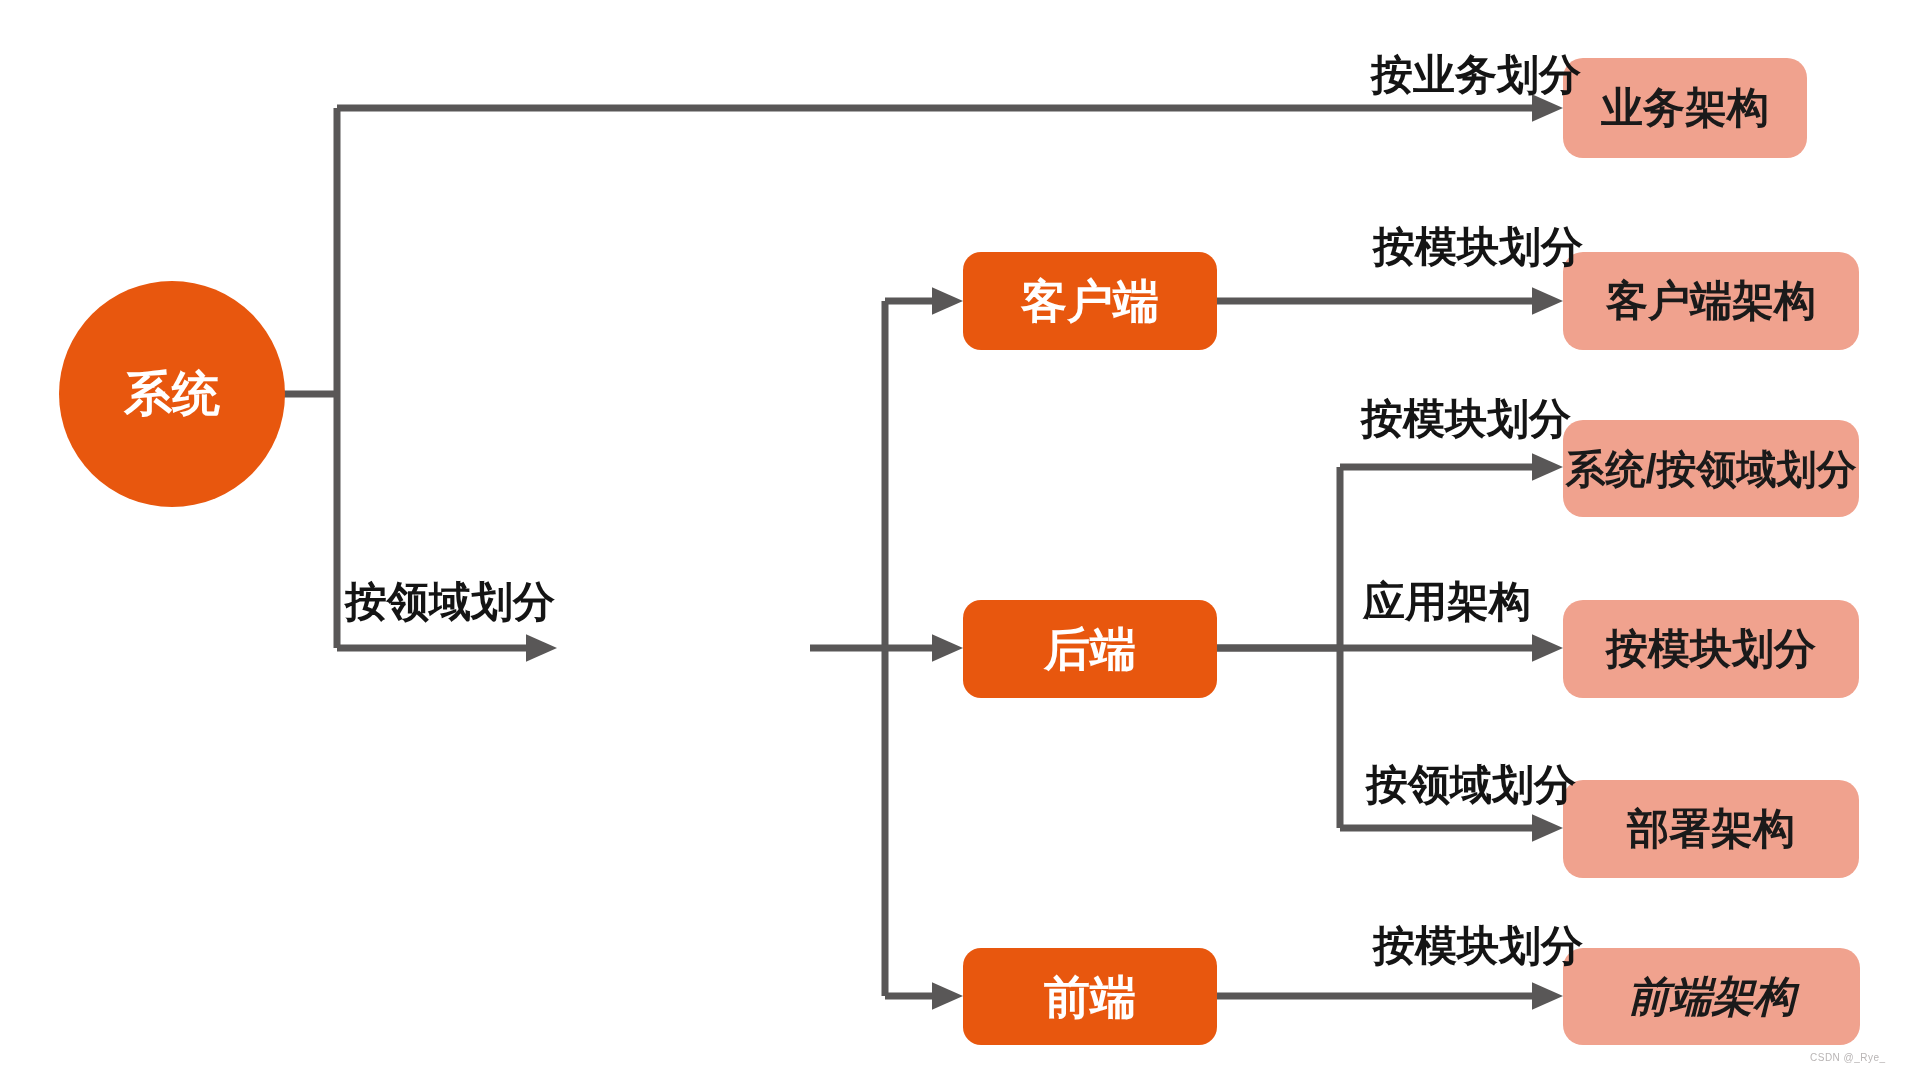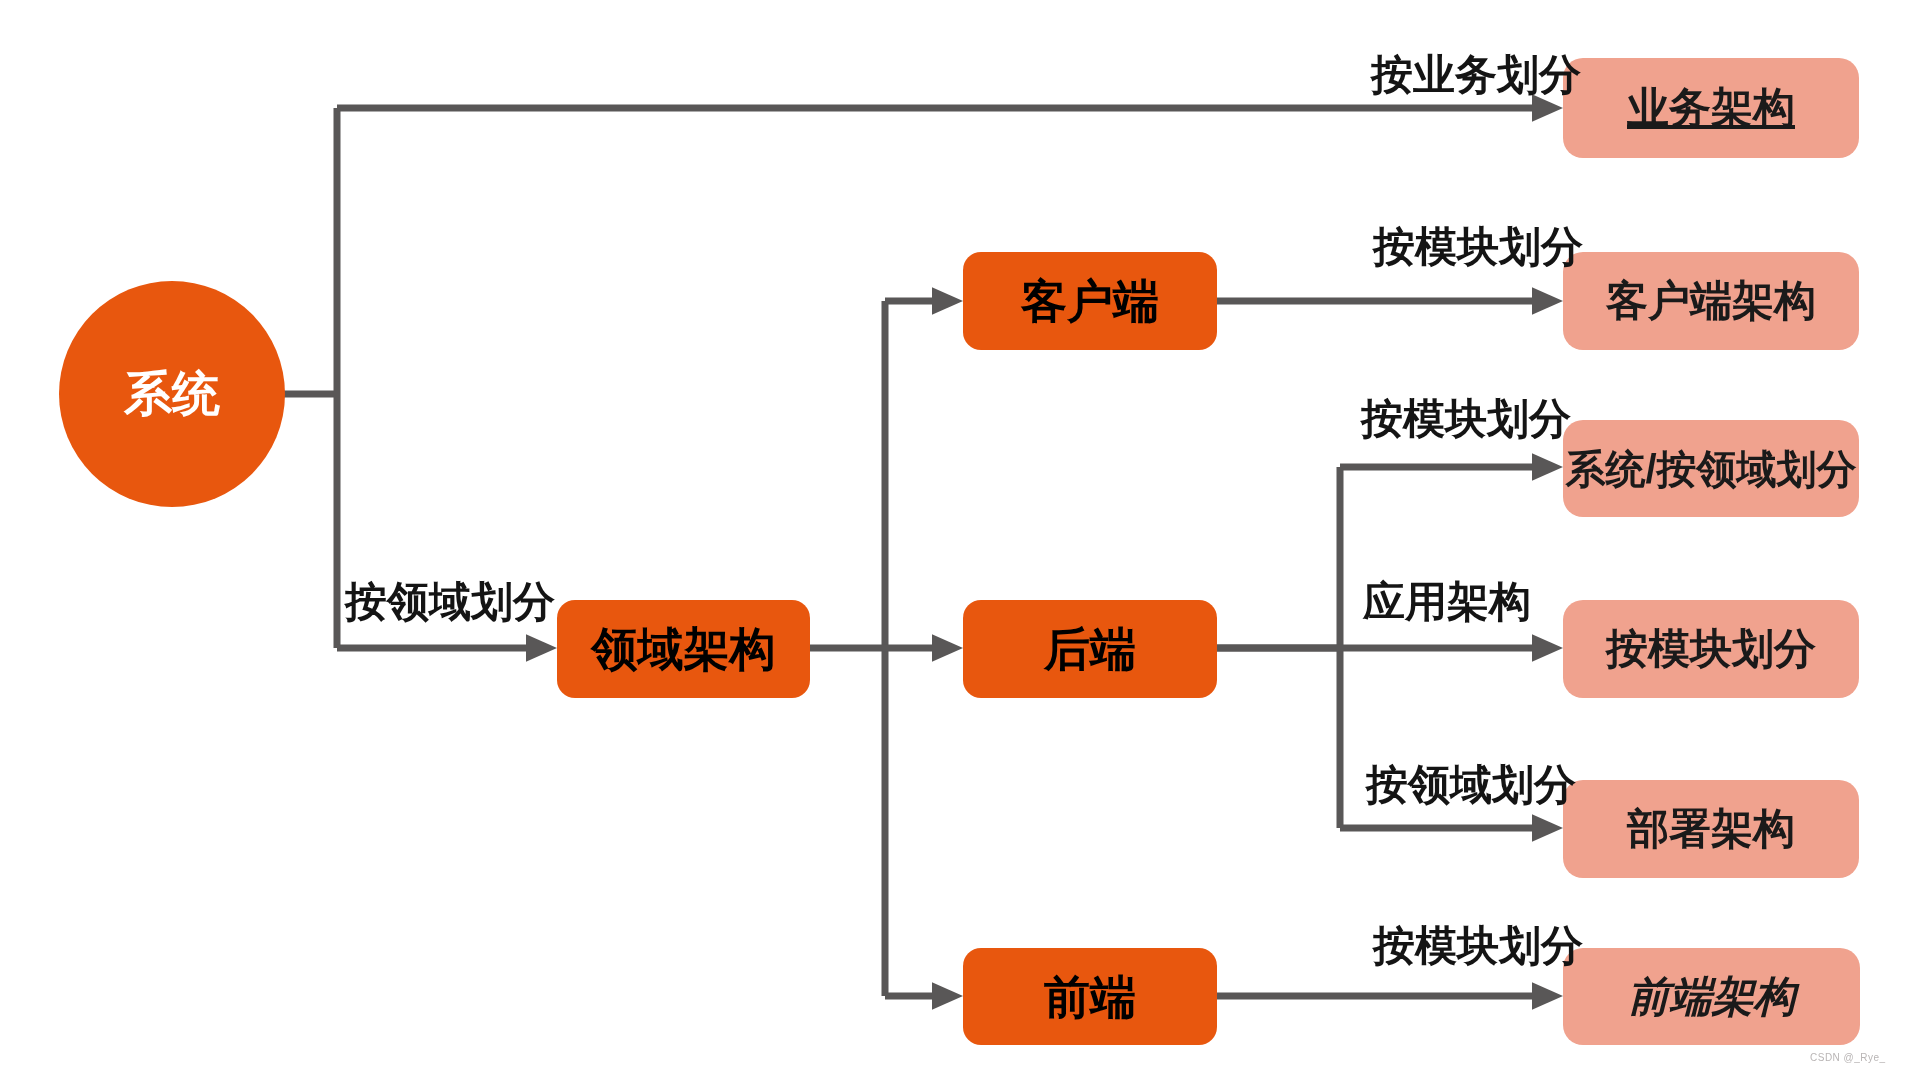--- a/index.html
+++ b/index.html
@@ -11,30 +11,30 @@
   *{margin:0;padding:0;box-sizing:border-box;}
   html,body{width:1920px;height:1080px;background:#ffffff;overflow:hidden;}
   body{font-family:"Liberation Sans","DejaVu Sans",sans-serif;}
   .canvas{position:relative;width:1920px;height:1080px;background:#ffffff;}
   svg.connectors{position:absolute;left:0;top:0;width:1920px;height:1080px;}
   svg.connectors path.line{stroke:var(--connector);stroke-width:7;fill:none;}
   svg.connectors .arrowhead{fill:var(--connector);}
 
   .node{position:absolute;display:flex;align-items:center;justify-content:center;
         font-weight:bold;text-align:center;line-height:1;}
-  .node-primary{background:var(--primary);color:#000000;border-radius:18px;font-size:46px;}
+  .node-primary{background:var(--primary);color:#ffffff;border-radius:18px;font-size:46px;}
   .node-secondary{background:var(--secondary);color:#1a1a1a;border-radius:20px;font-size:42px;}
   .node-circle{background:var(--primary);color:#ffffff;border-radius:50%;font-size:48px;}
 
   .n-system{left:59px;top:281px;width:226px;height:226px;}
   .n-domain{left:557px;top:600px;width:253px;height:98px;}
   .n-client{left:963px;top:252px;width:254px;height:98px;}
   .n-backend{left:963px;top:600px;width:254px;height:98px;text-align:center;}
   .n-frontend{left:963px;top:948px;width:254px;height:97px;}
-  .n-business-arch{left:1563px;top:58px;width:296px;height:100px;text-decoration:underline;}
+  .n-business-arch{left:1563px;top:58px;width:244px;height:100px;}
   .n-client-arch{left:1563px;top:252px;width:296px;height:98px;}
   .n-system-backend-arch{left:1563px;top:420px;width:296px;height:97px;font-size:40px;}
   .n-app-arch{left:1563px;top:600px;width:296px;height:98px;}
   .n-deploy-arch{left:1563px;top:780px;width:296px;height:98px;}
   .n-frontend-arch{left:1563px;top:948px;width:297px;height:97px;font-style:italic;}
 
   .edge-label{position:absolute;font-weight:bold;color:var(--label);font-size:42px;
               white-space:nowrap;line-height:1.1;}
   .l-by-business{left:1371px;top:52px;}
   .l-by-domain{left:345px;top:579px;}
@@ -81,21 +81,20 @@
 
     <path class="line" d="M 1217 648 H 1549" marker-end="url(#arrow)"></path>
 
     <path class="line" d="M 1340 828 H 1549" marker-end="url(#arrow)"></path>
 
     <path class="line" d="M 1217 996 H 1549" marker-end="url(#arrow)"></path>
   </svg>
 
   <div class="node node-circle n-system">系统</div>
 
-  <div class="node node-primary n-domain">领域架构</div>
 
   <div class="node node-primary n-client">客户端</div>
 
   <div class="node node-primary n-backend">后端</div>
 
   <div class="node node-primary n-frontend">前端</div>
 
   <div class="node node-secondary n-business-arch">业务架构</div>
 
   <div class="node node-secondary n-client-arch">客户端架构</div>

